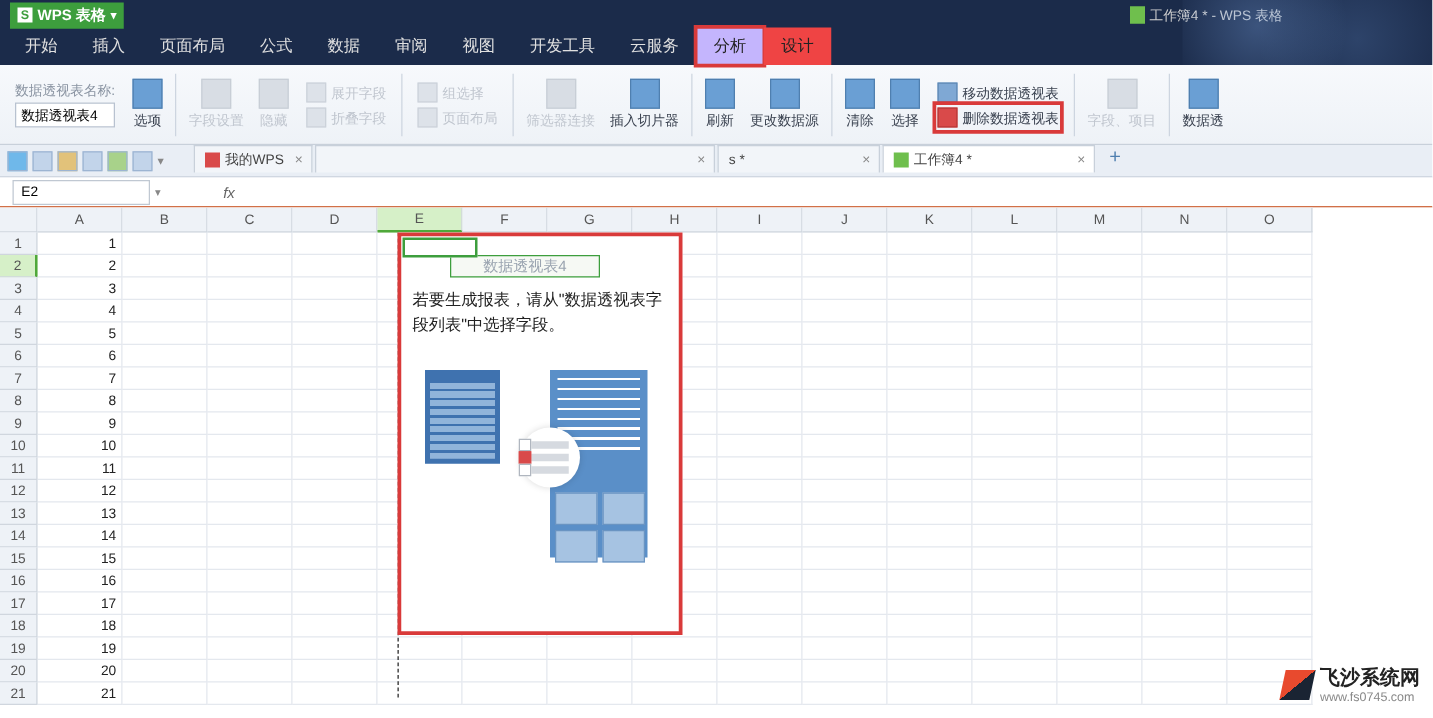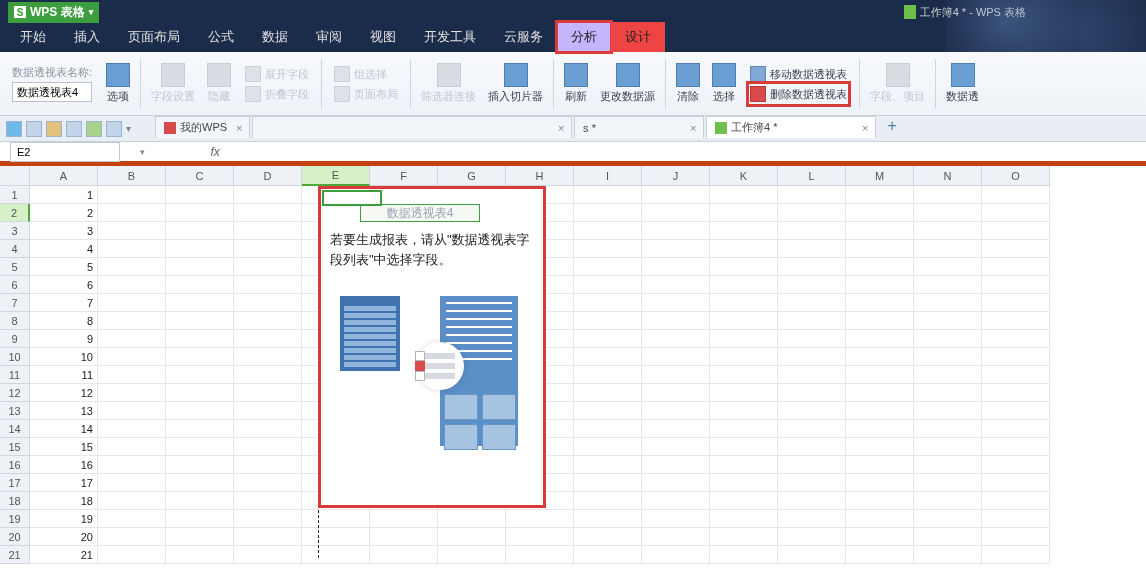--- a/index.html
+++ b/index.html
@@ -46,21 +46,21 @@
 .doctabs { display:flex; margin-left:20px; height:100%; align-items:flex-start; }
 .doctab { height:22px; padding:0 22px 0 8px; display:flex; align-items:center; gap:4px; background:#f2f5f9; border:1px solid #c8d0da; border-bottom:none; margin-right:2px; position:relative; font-size:11px; color:#444; cursor:pointer; }
 .doctab.active { background:#fff; }
 .doctab .dicon { width:12px; height:12px; }
 .doctab .dicon.w { background:#d94a4a; }
 .doctab .dicon.s { background:#6fbf4d; }
 .doctab .dclose { position:absolute; right:4px; width:12px; height:12px; color:#888; font-size:11px; display:flex; align-items:center; justify-content:center; }
 .doctab-add { width:20px; height:20px; display:flex; align-items:center; justify-content:center; color:#4f7faf; font-size:16px; cursor:pointer; margin-left:4px; }
 
 
-.fbar { height:24px; background:#fff; border-bottom:5px solid #c2410c; display:flex; align-items:center;gap:16px; }
+.fbar { height:24px; background:#fff; border-bottom:1px solid #c2410c; display:flex; align-items:center; }
 .namebox { width:110px; height:20px; border:1px solid #c0c8d2; margin-left:10px; padding:0 6px; font-size:11px; display:flex; align-items:center; background:#fff; }
 .fx { margin-left:50px; color:#666; font-style:italic; font-size:12px; }
 
 
 .sheet-area { position:relative; height:408px; overflow:hidden; background:#fff; }
 .sheet { display:grid; grid-template-columns:30px repeat(15,68px); }
 .colhdr { height:20px; background:#eef2f7; border-right:1px solid #d0d6de; border-bottom:1px solid #d0d6de; display:flex; align-items:center; justify-content:center; font-size:11px; color:#555; }
 .colhdr.sel { background:#d6f0c8; border-bottom:2px solid #4fa83a; }
 .rowhdr { background:#eef2f7; border-right:1px solid #d0d6de; border-bottom:1px solid #d0d6de; display:flex; align-items:center; justify-content:center; font-size:11px; color:#555; height:18px; }
 .rowhdr.sel { background:#d6f0c8; border-right:2px solid #4fa83a; }
@@ -625,13 +625,20 @@
         <div></div>
         <div></div>
       </div>
     <div class="circle">
       <div class="chk"></div>
         <div class="chk checked"></div>
         <div class="chk"></div>
     </div>
   </div>
 
+  <div class="wm">
+    <div class="logo"></div>
+    <div>
+      <span>飞沙系统网</span>
+      <span class="sub">www.fs0745.com</span>
+    </div>
+  </div>
 </div>
 
 </body></html>

